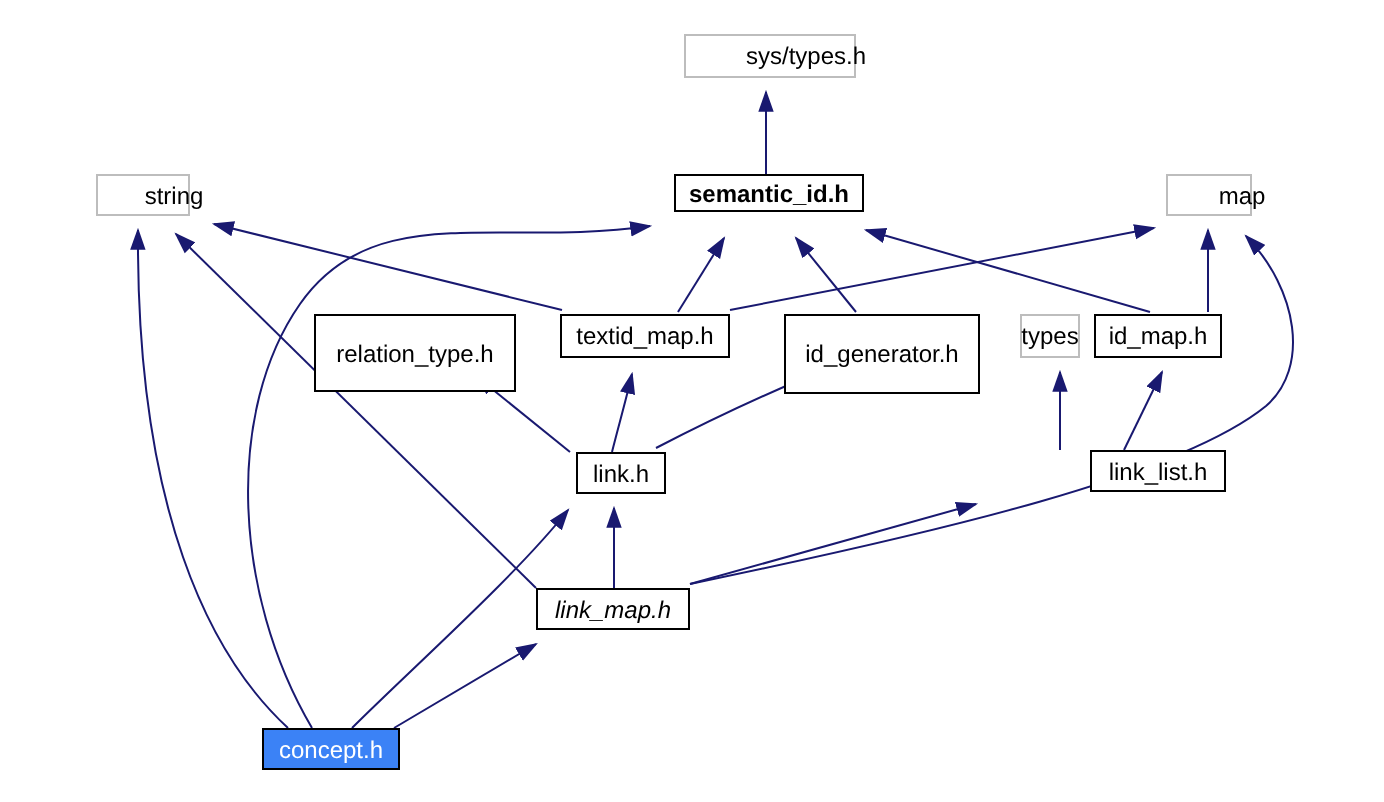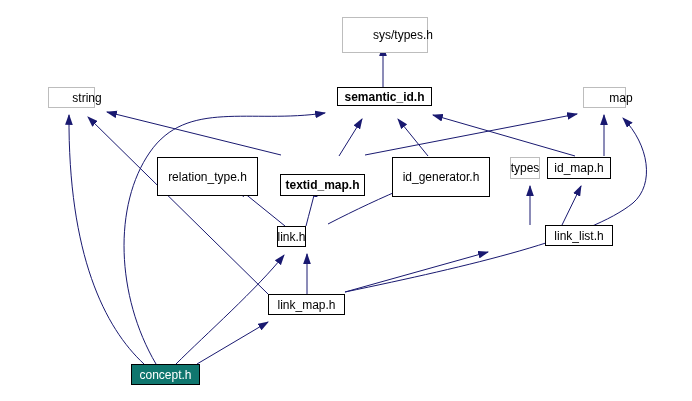--- a/index.html
+++ b/index.html
@@ -9,21 +9,21 @@
   }
   #edges{position:absolute;left:0;top:0;width:692px;height:401px;}
   .node{
     position:absolute;background:#ffffff;border:1px solid #000;
     display:flex;align-items:center;justify-content:center;
     font-size:12px;color:#000;white-space:nowrap;line-height:1;
     box-sizing:border-box;cursor:default;
   }
   .node.external{border-color:#bdbdbd;}
   .node.internal{border-color:#000000;cursor:pointer;}
-  .node.root{background:#0f766e;color:#ffffff;border-color:#000000;}
+  .node.root{background:#3b82f6;color:#ffffff;border-color:#000000;}
 </style>
 </head>
 <body>
 
 <div id="canvas">
   <svg id="edges" width="692" height="401" viewBox="0 0 692 401" xmlns="http://www.w3.org/2000/svg">
     <defs>
       <marker id="arrow" viewBox="0 0 10 7" refX="9" refY="3.5" markerWidth="11" markerHeight="8" markerUnits="userSpaceOnUse" orient="auto">
         <path d="M0,0 L10,3.5 L0,7 Z" fill="#191970"></path>
       </marker>
@@ -45,27 +45,27 @@
         <path d="M328,224 C355,210 383,197 407,187" marker-end="url(#arrow)"></path>
         <path d="M530,225 L530,186" marker-end="url(#arrow)"></path>
         <path d="M562,225 L581,186" marker-end="url(#arrow)"></path>
         <path d="M345,292 L488,252" marker-end="url(#arrow)"></path>
         <path d="M307,294 L307,254" marker-end="url(#arrow)"></path>
         <path d="M176,364 C205,335 258,288 284,255" marker-end="url(#arrow)"></path>
         <path d="M197,364 L268,322" marker-end="url(#arrow)"></path>
       </g>
   </svg>
   <div id="nodes">
-      <div class="node external" style="left: 342px; top: 17px; width: 86px; height: 36px; padding-left: 36px;">sys/types.h</div>
+      <div class="node external" style="left: 342px; top: 17px; width: 86px; height: 22px; padding-left: 36px;">sys/types.h</div>
       <div class="node external" style="left: 48px; top: 87px; width: 47px; height: 21px; padding-left: 31px;">string</div>
       <div class="node internal" style="left: 337px; top: 87px; width: 95px; height: 19px; font-weight: bold;">semantic_id.h</div>
       <div class="node external" style="left: 583px; top: 87px; width: 43px; height: 21px; padding-left: 33px;">map</div>
       <div class="node internal" style="left: 157px; top: 157px; width: 101px; height: 39px;">relation_type.h</div>
-      <div class="node internal" style="left: 280px; top: 174px; width: 85px; height: 22px; font-weight: bold;">textid_map.h</div>
+      <div class="node internal" style="left: 280px; top: 157px; width: 85px; height: 22px;">textid_map.h</div>
       <div class="node internal" style="left: 392px; top: 157px; width: 98px; height: 40px;">id_generator.h</div>
       <div class="node external" style="left: 510px; top: 157px; width: 30px; height: 22px;">types</div>
       <div class="node internal" style="left: 547px; top: 157px; width: 64px; height: 22px;">id_map.h</div>
-      <div class="node internal" style="left: 277px; top: 226px; width: 29px; height: 21px; text-align: center;">link.h</div>
+      <div class="node internal" style="left: 288px; top: 226px; width: 45px; height: 21px; text-align: center;">link.h</div>
       <div class="node internal" style="left: 497px; top: 225px; width: 68px; height: 21px; margin-left: 48px;">link_list.h</div>
-      <div class="node internal" style="left: 268px; top: 294px; width: 77px; height: 21px;">link_map.h</div>
+      <div class="node internal" style="left: 268px; top: 294px; width: 77px; height: 21px; font-style: italic;">link_map.h</div>
       <div class="node root" style="left: 131px; top: 364px; width: 69px; height: 21px;">concept.h</div>
     </div>
 </div>
 
 </body></html>

